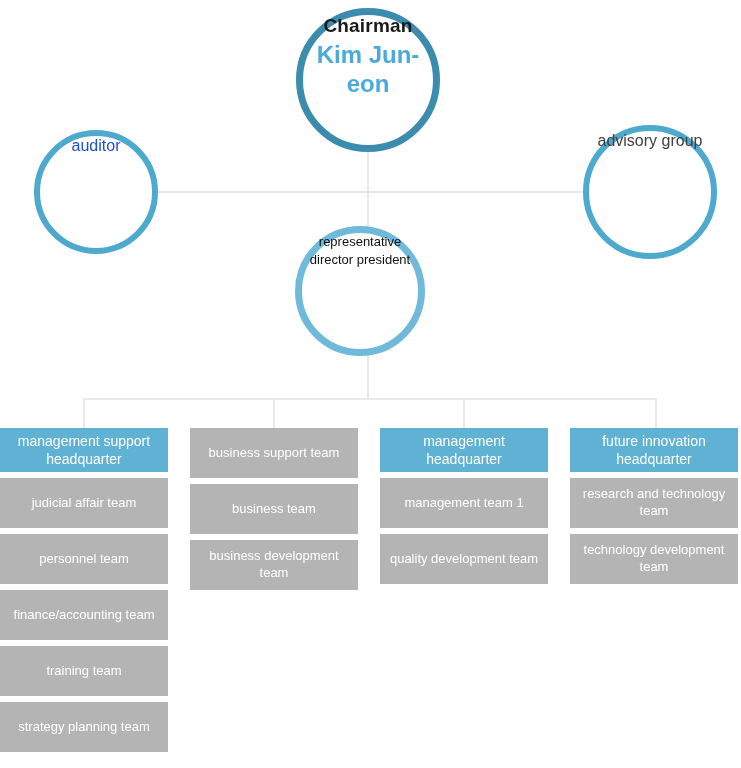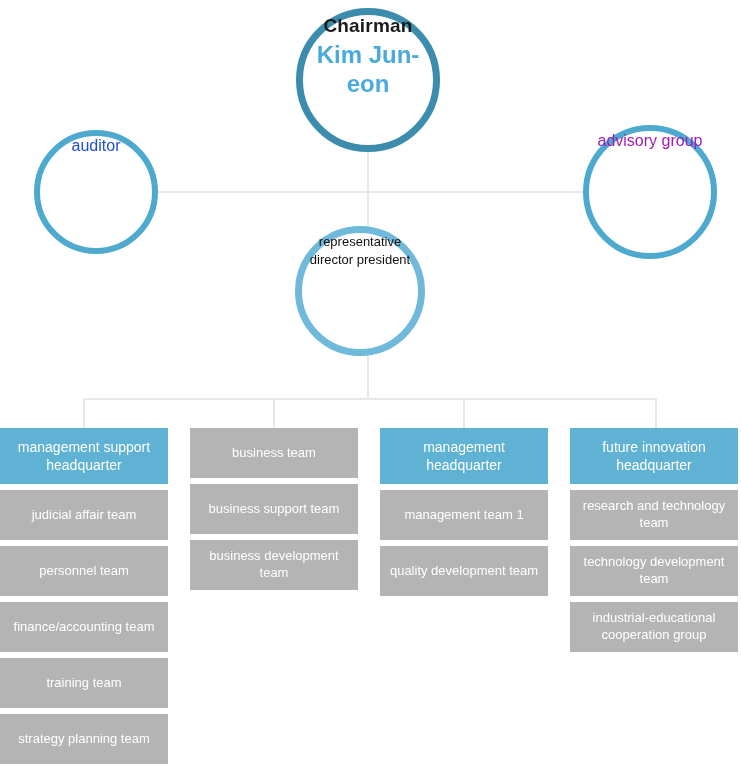--- a/index.html
+++ b/index.html
@@ -72,21 +72,21 @@
   }
   #circle-advisory {
     left: 583px;
     top: 125px;
     width: 134px;
     height: 134px;
     border: 6px solid #4ea9cf;
   }
   #circle-advisory .label {
     font-size: 16px;
-    color: #a21caf;
+    color: #404040;
   }
   #circle-repdirector {
     left: 295px;
     top: 226px;
     width: 130px;
     height: 130px;
     border: 7px solid #6fb9da;
   }
   #circle-repdirector .label {
     font-size: 13px;
@@ -106,21 +106,21 @@
   .column {
     width: 168px;
     display: flex;
     flex-direction: column;
     gap: 6px;
   }
   .dept-header {
     background: #5fb2d3;
     color: #ffffff;
     font-size: 14px;
-    height: 56px;
+    height: 44px;
     display: flex;
     align-items: center;
     justify-content: center;
     text-align: center;
     line-height: 1.3;
     padding: 8px 6px;
     box-sizing: border-box;
   }
   .dept-item {
     background: #b4b4b4;
@@ -175,33 +175,32 @@
     <div class="column">
       <div class="dept-header">management support headquarter</div>
       <div class="dept-item">judicial affair team</div>
       <div class="dept-item">personnel team</div>
       <div class="dept-item">finance/accounting team</div>
       <div class="dept-item">training team</div>
       <div class="dept-item">strategy planning team</div>
     </div>
 
     <div class="column">
+      <div class="dept-item">business support team</div>
       <div class="dept-item">business team</div>
-      <div class="dept-item">business support team</div>
       <div class="dept-item">business development team</div>
     </div>
 
     <div class="column">
       <div class="dept-header">management headquarter</div>
       <div class="dept-item">management team 1</div>
       <div class="dept-item">quality development team</div>
     </div>
 
     <div class="column">
       <div class="dept-header">future innovation headquarter</div>
       <div class="dept-item">research and technology team</div>
       <div class="dept-item">technology development team</div>
-      <div class="dept-item">industrial-educational cooperation group</div>
     </div>
 
   </div>
 
 </div>
 
 </body></html>

